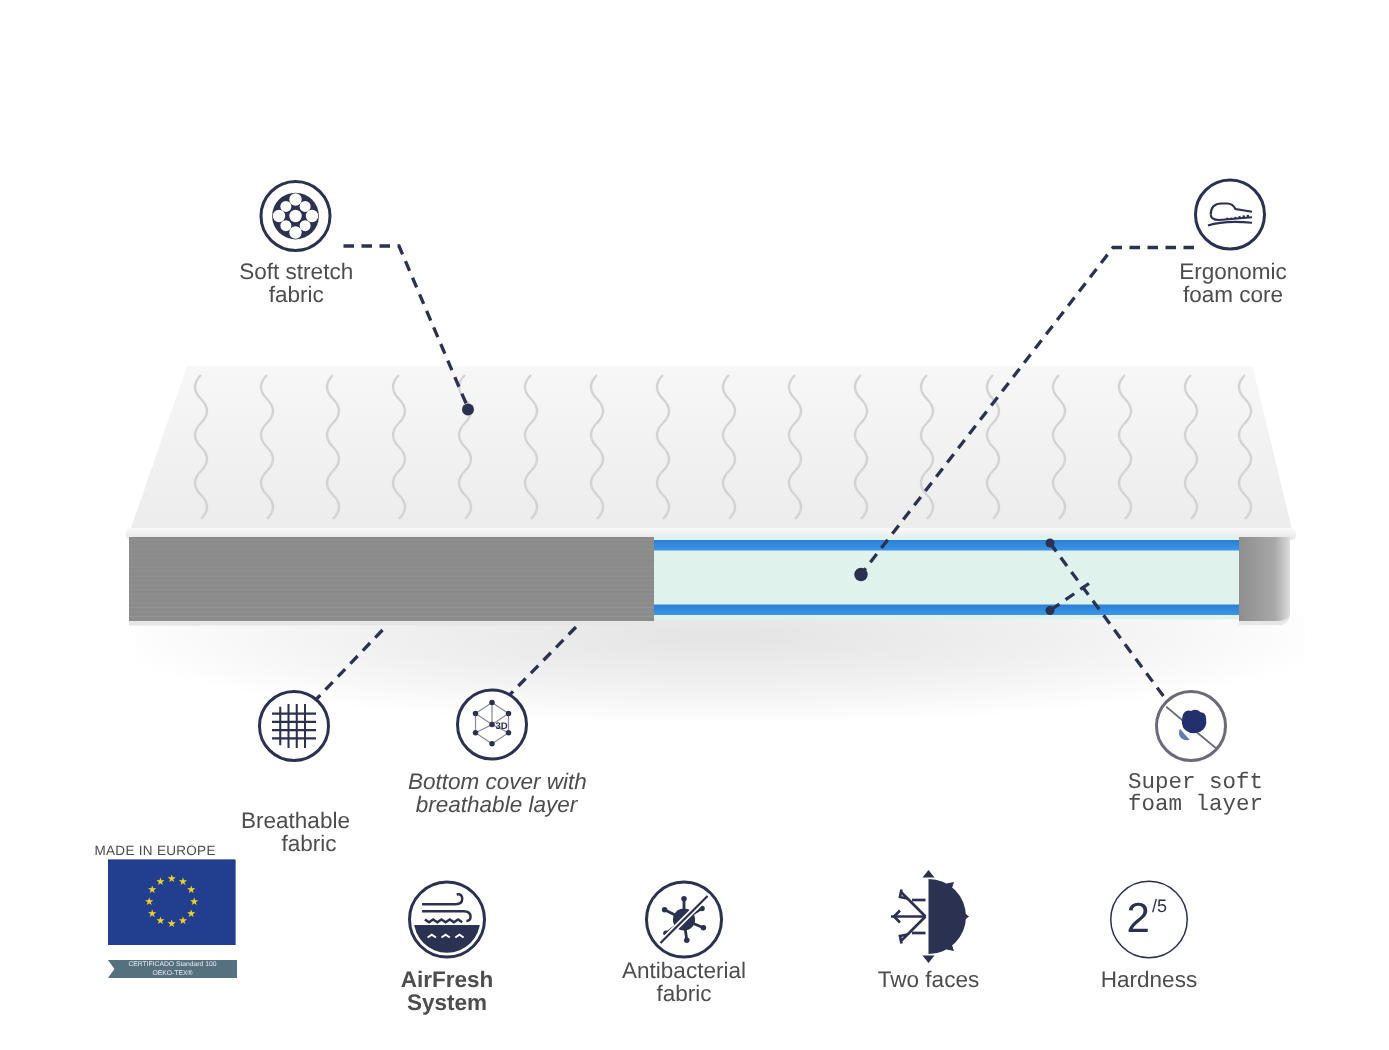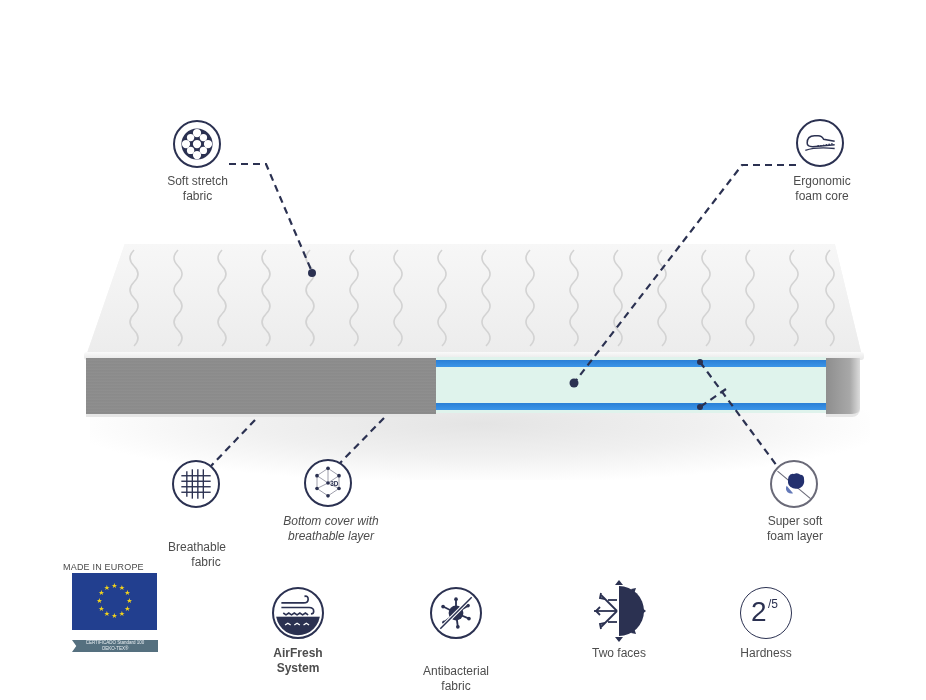--- a/index.html
+++ b/index.html
@@ -4,21 +4,21 @@
   <style>
     html, body { margin: 0; padding: 0; }
     body {
       width: 926px; height: 700px; position: relative; overflow: hidden;
       background: #ffffff;
       font-family: "Liberation Sans", "DejaVu Sans", sans-serif;
       color: #4a4a4a;
     }
     .abs { position: absolute; }
     .label {
-      position: absolute; font-size: 12px; line-height: 15px; color: #4d4d4d;
+      position: absolute; font-size: 15px; line-height: 15px; color: #4d4d4d;
       text-align: center; white-space: nowrap;
     }
     .label span { display: block; }
     .icon-circle {
       position: absolute; border-radius: 50%; border: 2px solid #2b3151;
       background: #fff; box-sizing: border-box;
     }
     .icon-circle svg { position: absolute; left: 0; top: 0; width: 100%; height: 100%; }
     
     .floor {
@@ -212,21 +212,21 @@
   <span>breathable layer</span>
 </div>
 
 <div class="icon-circle" style="left:770px; top:460px; width:48px; height:48px; border-color:#6a6a78;">
   <svg viewBox="0 0 48 48">
     <line x1="6" y1="10" x2="42" y2="40" stroke="#6a6a78" stroke-width="1.2"></line>
     <path d="M18 16 q2 -4 6 -3 q4 -2 7 1 q4 0 4 5 q1 6 -4 9 q-6 3 -11 -1 q-4 -3 -2 -11 Z" fill="#23306e"></path>
     <path d="M16 26 q-2 4 1 7 q3 2 6 1" fill="#6479b8"></path>
   </svg>
 </div>
-<div class="label" style="left:752px; top:514px; width:86px;">
+<div class="label" style="left:752px; top:514px; width:86px;font-family:Liberation Mono, monospace;">
   <span>Super soft</span>
   <span>foam layer</span>
 </div>
 
 <div class="badge-europe-title">MADE IN EUROPE</div>
 <div class="eu-flag">
   <svg viewBox="0 0 85 57">
     <rect width="85" height="57" fill="#223f8f"></rect>
     <g fill="#f2d21b" font-size="7" text-anchor="middle" font-family="DejaVu Sans, sans-serif">
       <text x="42.5" y="15">★</text>
@@ -288,21 +288,21 @@
         <circle cx="39" cy="18" r="2" stroke="none"></circle>
       <circle cx="40" cy="32" r="2" stroke="none"></circle>
         <circle cx="28" cy="41" r="2" stroke="none"></circle>
       <circle cx="13" cy="36" r="2" stroke="none"></circle>
         <circle cx="12" cy="19" r="2" stroke="none"></circle>
     </g>
     <line x1="9" y1="43" x2="43" y2="9" stroke="#ffffff" stroke-width="4"></line>
     <line x1="9" y1="43" x2="43" y2="9" stroke="#2b3151" stroke-width="1.6"></line>
   </svg>
 </div>
-<div class="label" style="left:410px; top:664px; width:92px;">
+<div class="label" style="left:410px; top:640px; width:92px;">
   <span>Antibacterial</span>
   <span>fabric</span>
 </div>
 
 <div class="abs" style="left:588px; top:580px; width:62px; height:62px;">
   <svg viewBox="0 0 62 62" width="62" height="62">
     <path d="M31 6 A25 25 0 0 1 31 56 Z" fill="#2b3151"></path>
     <g fill="#2b3151">
       <polygon points="31,0 27,5 35,5"></polygon>
       <polygon points="48,8 43,9 46,14"></polygon>

